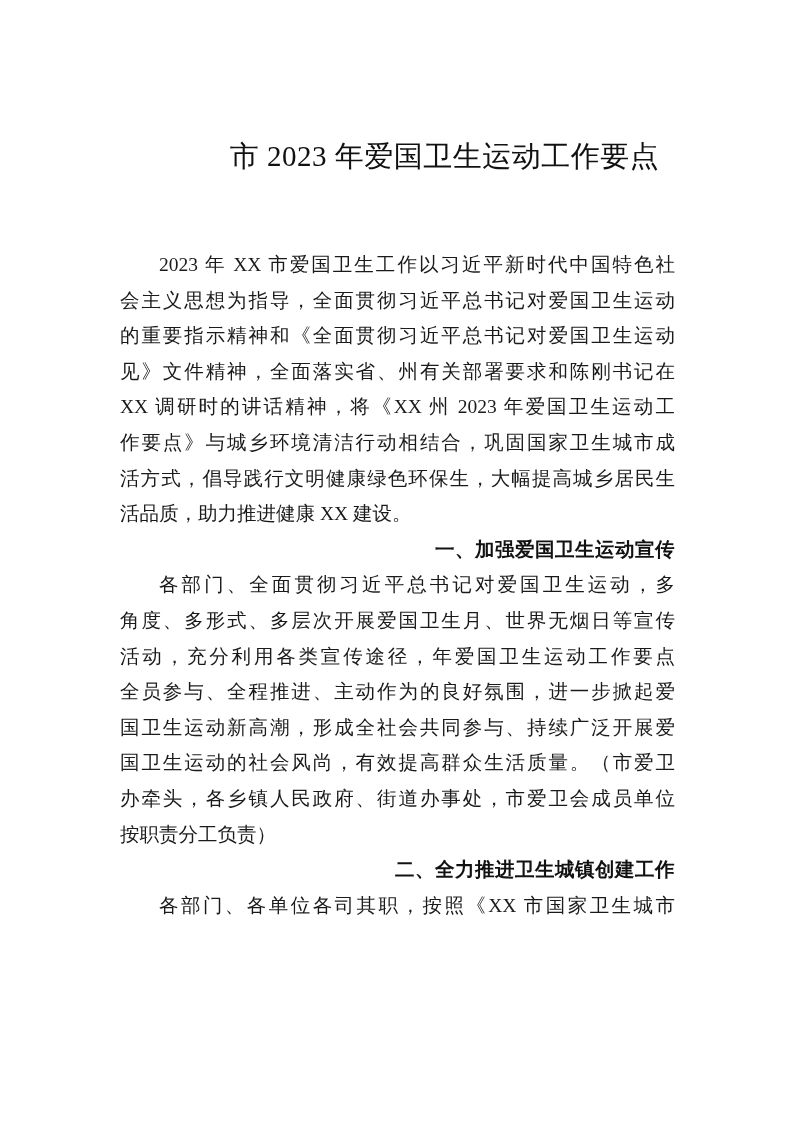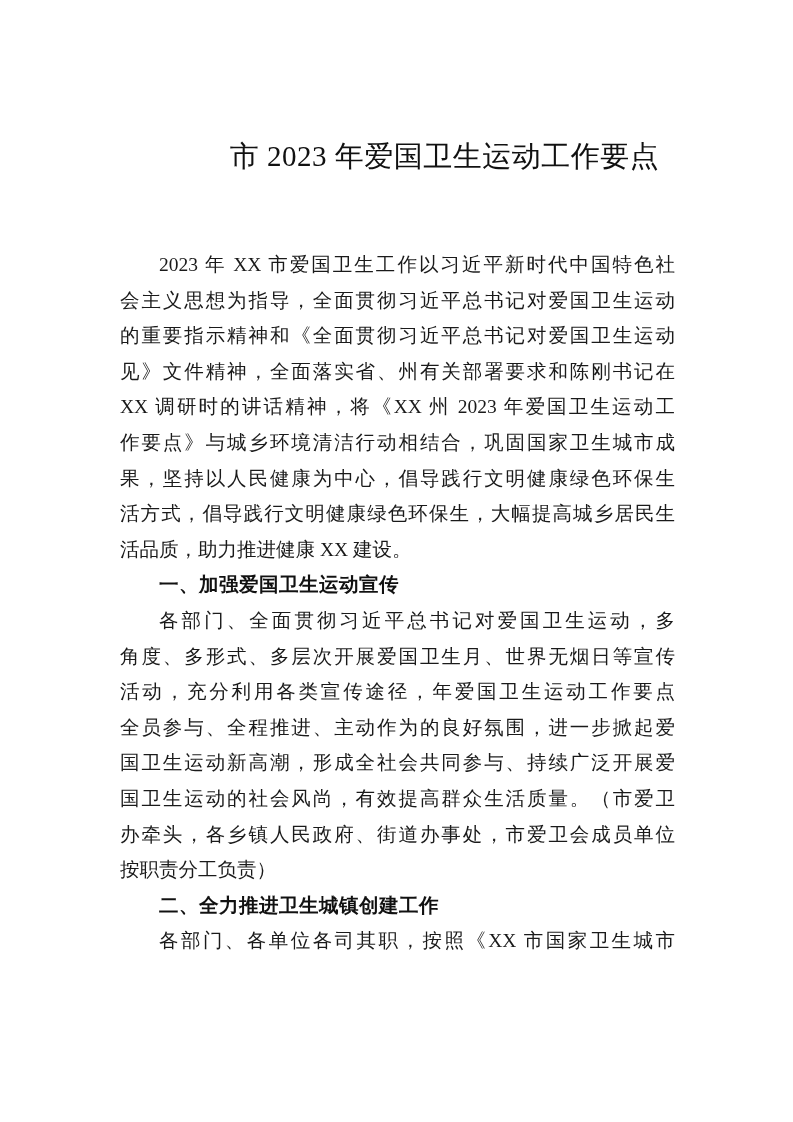--- a/index.html
+++ b/index.html
@@ -23,38 +23,37 @@
     white-space: nowrap; text-align: justify; text-align-last: justify;
     font-family: "Liberation Serif", "DejaVu Serif", serif;
     color: #1a1a1a;
   }
   .line.last { text-align-last: left; }
   .line.indent { padding-left: 39px; }
   .heading {
     height: 35.6px; line-height: 35.6px; font-size: 19.5px;
     font-family: "DejaVu Sans", "Liberation Sans", sans-serif;
     font-weight: bold; color: #111111; padding-left: 39px;
-    white-space: nowrap; letter-spacing: 0.5px;
+    white-space: nowrap; letter-spacing: 0.5px; text-align: right;
   }
 </style>
 </head>
 <body>
 
 <div class="page">
   <div class="title">市 2023 年爱国卫生运动工作要点</div>
 
   <div class="body">
     <div>
       <div class="line indent">2023 年 XX 市爱国卫生工作以习近平新时代中国特色社</div>
       <div class="line">会主义思想为指导，全面贯彻习近平总书记对爱国卫生运动</div>
       <div class="line">的重要指示精神和《全面贯彻习近平总书记对爱国卫生运动</div>
       <div class="line">见》文件精神，全面落实省、州有关部署要求和陈刚书记在</div>
       <div class="line">XX 调研时的讲话精神，将《XX 州 2023 年爱国卫生运动工</div>
       <div class="line">作要点》与城乡环境清洁行动相结合，巩固国家卫生城市成</div>
-      <div class="line">果，坚持以人民健康为中心，倡导践行文明健康绿色环保生</div>
       <div class="line">活方式，倡导践行文明健康绿色环保生，大幅提高城乡居民生</div>
       <div class="line last">活品质，助力推进健康 XX 建设。</div>
     </div>
 
     <div>
       <div class="heading">一、加强爱国卫生运动宣传</div>
       <div class="line indent">各部门、全面贯彻习近平总书记对爱国卫生运动，多</div>
       <div class="line">角度、多形式、多层次开展爱国卫生月、世界无烟日等宣传</div>
       <div class="line">活动，充分利用各类宣传途径，年爱国卫生运动工作要点</div>
       <div class="line">全员参与、全程推进、主动作为的良好氛围，进一步掀起爱</div>

